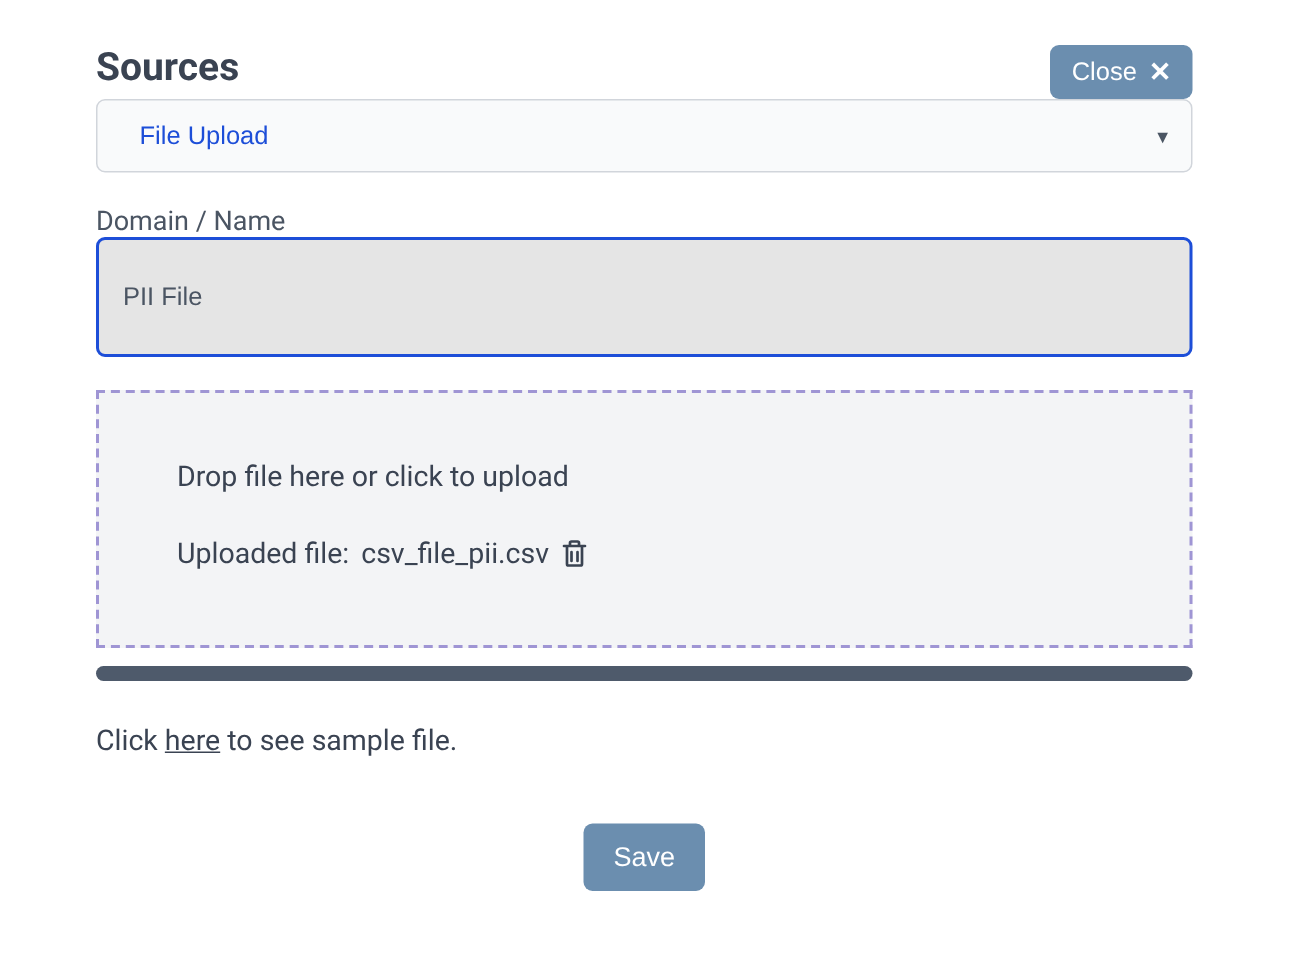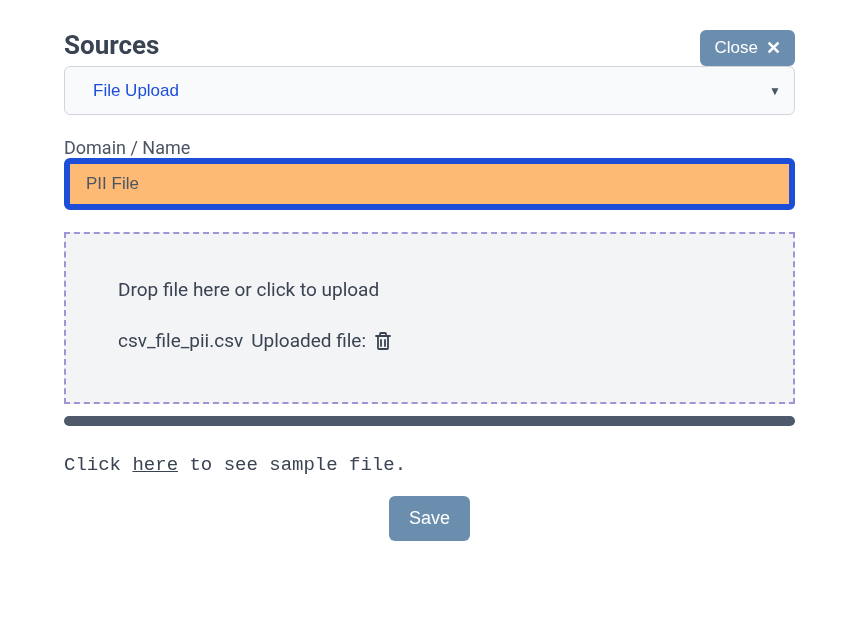--- a/index.html
+++ b/index.html
@@ -63,24 +63,24 @@
       font-size: 12px;
       color: #4b5563;
     }
     .field-label {
       font-size: 18px;
       color: #4b5563;
       display: block;
     }
     .text-input {
       width: 100%;
-      background: #fdba74;
-      border: 6px solid #1d4ed8;
+      background: #e5e5e5;
+      border: 2px solid #1d4ed8;
       border-radius: 6px;
-      padding: 10px 16px;
+      padding: 28px 16px;
       font-size: 17px;
       color: #4b5563;
       margin-bottom: 22px;
     }
     .dropzone {
       border: 2px dashed #9f95d4;
       background: #f3f4f6;
       padding: 44px 52px 50px 52px;
       margin-bottom: 0;
       cursor: pointer;
@@ -104,22 +104,21 @@
     .progress-bar {
       height: 10px;
       background: #4e5a6b;
       border-radius: 5px;
       margin-top: 12px;
       margin-bottom: 28px;
     }
     .sample-line {
       font-size: 19px;
       color: #3a4352;
-      margin-bottom: 20px;
-      font-family: Liberation Mono, monospace;
+      margin-bottom: 44px;
     }
     .sample-link {
       text-decoration: underline;
       cursor: pointer;
       color: #3a4352;
     }
     .footer-row {
       display: flex;
       justify-content: space-between;
       align-items: center;
@@ -158,22 +157,22 @@
   </select>
   <span class="select-arrow">▼</span>
 </div>
 
 <label class="field-label">Domain / Name</label>
 <input type="text" class="text-input" value="PII File" style="">
 
 <div class="dropzone">
   <div class="dropzone-text">Drop file here or click to upload</div>
   <div class="uploaded-row">
-    <span>csv_file_pii.csv</span>
-      <span>Uploaded file: </span>
+    <span>Uploaded file: </span>
+      <span>csv_file_pii.csv</span>
     <span class="trash-icon">
       <svg width="18" height="20" viewBox="0 0 18 20" fill="none">
         <path d="M2 5h14M6 5V3a1 1 0 011-1h4a1 1 0 011 1v2M4 5v12a1 1 0 001 1h8a1 1 0 001-1V5" stroke="#3a4352" stroke-width="1.8" stroke-linecap="round"></path>
         <path d="M7 9v6M11 9v6" stroke="#3a4352" stroke-width="1.8" stroke-linecap="round"></path>
       </svg>
     </span>
   </div>
 </div>
 
 <div class="progress-bar"></div>

